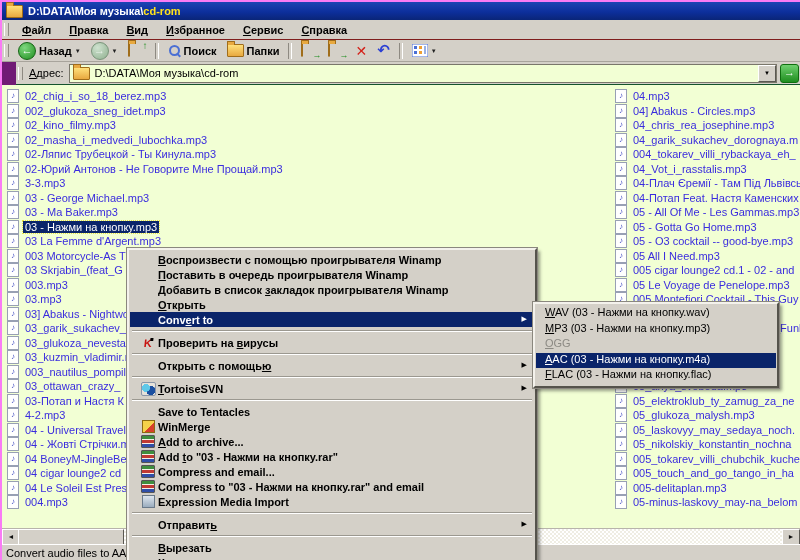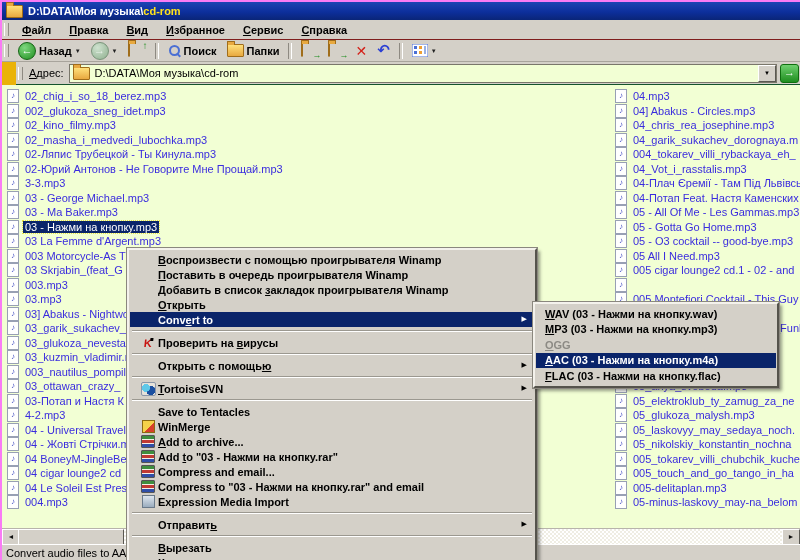--- a/index.html
+++ b/index.html
@@ -1,17 +1,17 @@
 <!DOCTYPE html>
 <html><head>
 <meta charset="utf-8">
 <style>
   html,body{margin:0;padding:0;background:#000;}
   .screen{position:relative;width:800px;height:560px;overflow:hidden;
-    background:#eab308;font-family:"Liberation Sans","DejaVu Sans",sans-serif;
+    background:#701a75;font-family:"Liberation Sans","DejaVu Sans",sans-serif;
     -webkit-font-smoothing:antialiased;}
   .px-border-left{position:absolute;left:0;top:0;width:2px;height:100%;background:#F97BF5;z-index:60;}
   .px-border-top{position:absolute;left:0;top:0;width:100%;height:2px;background:#F97BF5;z-index:60;}
 
   
   .titlebar{position:absolute;left:2px;top:2px;right:0;height:18px;
     background:linear-gradient(180deg,#1C44B4 0%,#0D2F9C 55%,#0A2578 100%);
     display:flex;align-items:center;gap:5px;padding-left:4px;}
   .title-text{font-size:11px;font-weight:bold;color:#fff;white-space:nowrap;}
   .title-hl{color:#FFE21C;}
@@ -113,21 +113,21 @@
     background:linear-gradient(180deg,#3E8E3E 0 3px,#F4F0E8 3px 4px,#C03A34 4px 7px,#F4F0E8 7px 8px,#2F4FA8 8px 11px);}
   .ico-winmerge{width:11px;height:11px;border:1px solid #8A6A10;
     background:linear-gradient(135deg,#F4D24A 55%,#D8402A 55%);}
   .ico-expr{width:11px;height:11px;border:1px solid #6A7A8A;
     background:linear-gradient(180deg,#DEE6EE,#9AACBE);}
 
   
   .submenu{position:absolute;left:533px;top:302px;width:240px;z-index:30;
     background:#D4D0C8;border:2px solid;border-color:#F4F2EC #55534C #55534C #F4F2EC;
     outline:1px solid #8A877E;box-shadow:3px 3px 3px rgba(40,40,40,.45);padding:2px 1px;}
-  .smi{height:15.5px;display:flex;align-items:center;font-size:11px;font-weight:bold;
+  .smi{height:15.5px;display:flex;font-size:11px;font-weight:normal;
     padding-left:9px;color:#000;white-space:nowrap;}
   .smi.disabled{color:#8C8A84;}
   .smi.hl{background:#0A246A;color:#fff;}
   .smi u{text-decoration:underline;}
 </style>
 </head>
 <body>
 
 <div class="screen">
   <div class="px-border-top"></div>
@@ -381,20 +381,21 @@
         <div class="frow">
           <span class="file-ico"></span>
           <span class="flabel">05 All I Need.mp3</span>
         </div>
         <div class="frow">
           <span class="file-ico"></span>
           <span class="flabel">005 cigar lounge2 cd.1 - 02 - and</span>
         </div>
         <div class="frow">
           <span class="file-ico"></span>
+          <span class="flabel">05 Le Voyage de Penelope.mp3</span>
         </div>
         <div class="frow">
           <span class="file-ico"></span>
           <span class="flabel">005 Montefiori Cocktail - This Guy</span>
         </div>
         <div class="frow obscured">
 
           <span class="flabel">3</span>
         </div>
         <div class="frow obscured">

